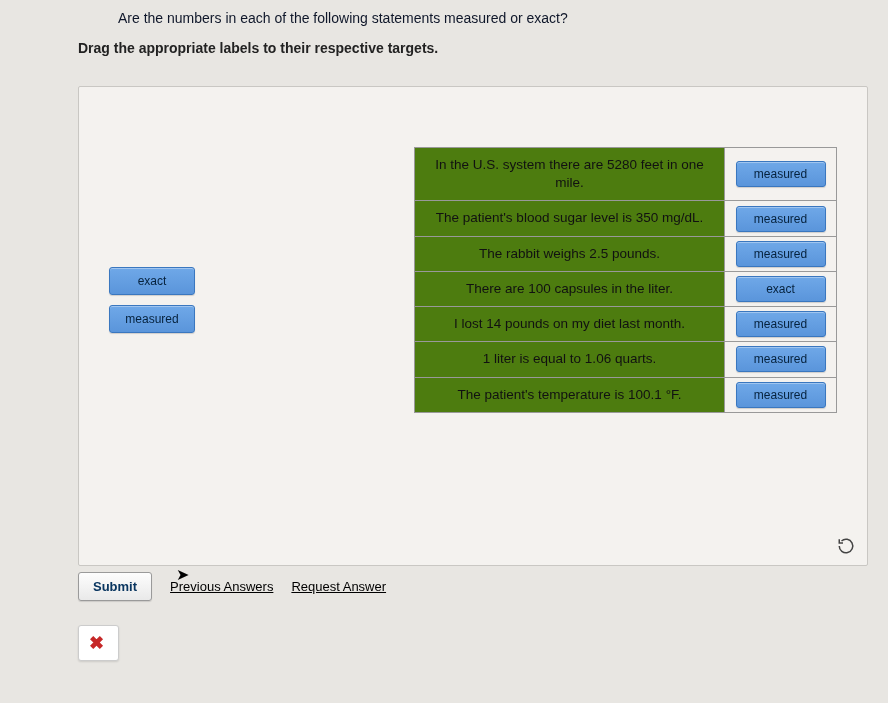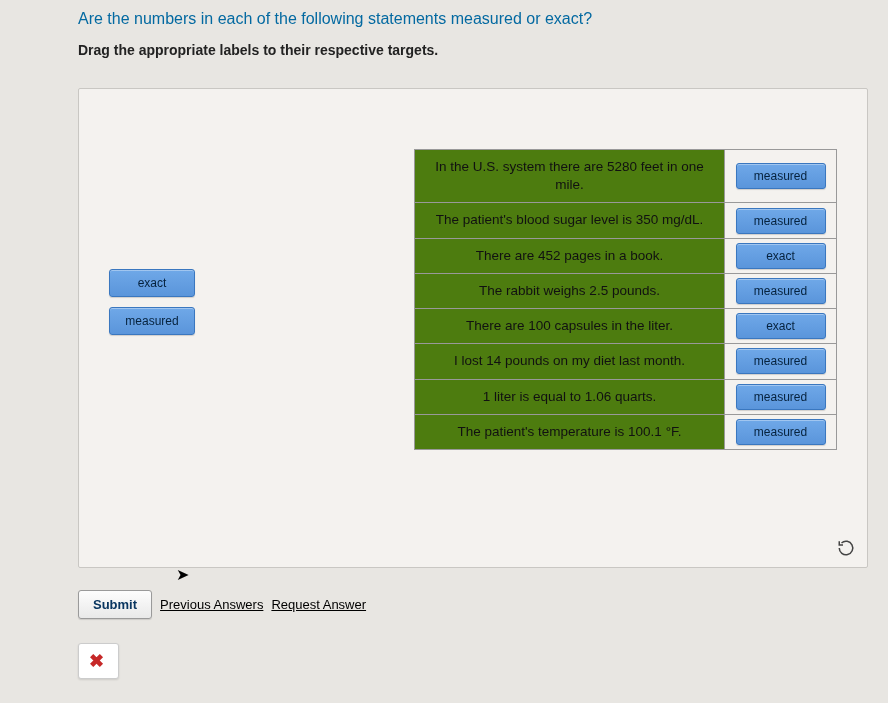--- a/index.html
+++ b/index.html
@@ -10,23 +10,24 @@
     background: #e8e6e2;
     color: #222;
     width: 888px;
     height: 703px;
     overflow: hidden;
   }
   .page {
     padding: 10px 20px 0 78px;
   }
   .question-text {
-    font-size: 16px;
-    color: #0369a1;
+    font-size: 14px;
+    color: #0f172a;
     margin-bottom: 14px;
+    margin-left: 40px;
   }
   .instruction-text {
     font-size: 14px;
     font-weight: bold;
     color: #222;
     margin-bottom: 30px;
   }
   .work-area {
     background: #f4f2ef;
     border: 1px solid #c9c7c3;
@@ -95,24 +96,24 @@
   .reset-icon {
     position: absolute;
     right: 12px;
     bottom: 10px;
     width: 18px;
     height: 18px;
     color: #444;
     cursor: pointer;
   }
   .controls-row {
-    margin-top: 22px;
+    margin-top: 6px;
     display: flex;
     align-items: center;
-    gap: 8px;
+    gap: 18px;
   }
   .submit-btn {
     background: linear-gradient(#fdfdfd, #e9e9e9);
     border: 1px solid #9a9a9a;
     border-radius: 3px;
     font-size: 13px;
     font-weight: bold;
     color: #0a3660;
     padding: 6px 14px;
     cursor: pointer;
@@ -178,24 +179,20 @@
       <tbody>
         <tr>
           <td class="stmt-cell">In the U.S. system there are 5280 feet in one mile.</td>
           <td class="drop-cell"><span class="placed-chip">measured</span></td>
         </tr>
         <tr>
           <td class="stmt-cell">The patient's blood sugar level is 350 mg/dL.</td>
           <td class="drop-cell"><span class="placed-chip">measured</span></td>
         </tr>
         <tr>
-          <td class="stmt-cell">There are 452 pages in a book.</td>
-          <td class="drop-cell"><span class="placed-chip">exact</span></td>
-        </tr>
-        <tr>
           <td class="stmt-cell">The rabbit weighs 2.5 pounds.</td>
           <td class="drop-cell"><span class="placed-chip">measured</span></td>
         </tr>
         <tr>
           <td class="stmt-cell">There are 100 capsules in the liter.</td>
           <td class="drop-cell"><span class="placed-chip">exact</span></td>
         </tr>
         <tr>
           <td class="stmt-cell">I lost 14 pounds on my diet last month.</td>
           <td class="drop-cell"><span class="placed-chip">measured</span></td>

